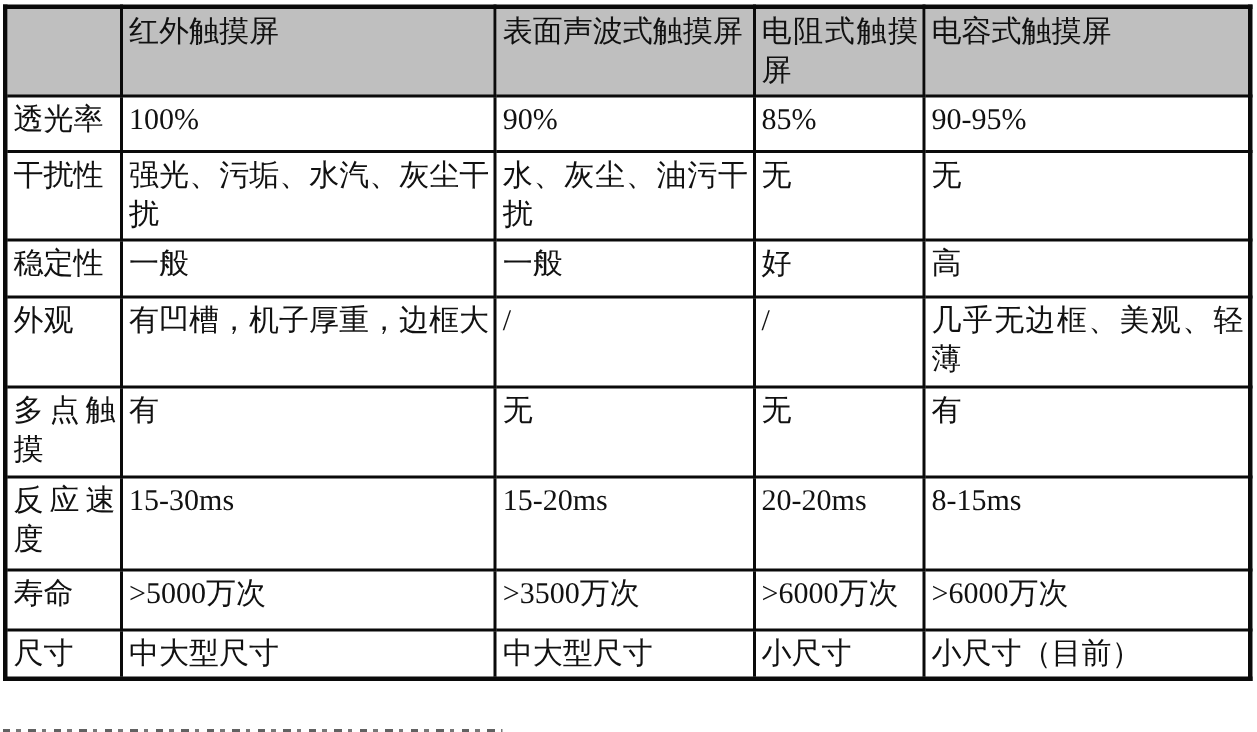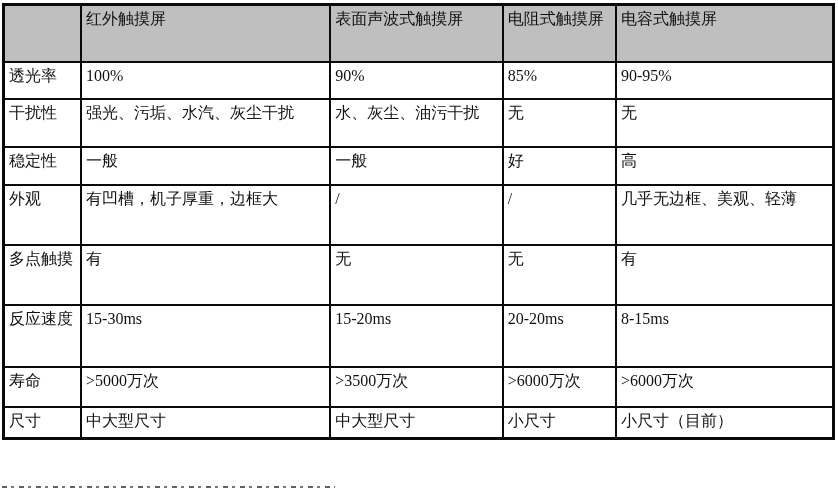--- a/index.html
+++ b/index.html
@@ -23,21 +23,21 @@
     width: 833px;
     margin: 3px 0 0 2px;
     border: 3px solid #0a0a0a;
   }
   table.compare th,
   table.compare td {
     border: 2px solid #0a0a0a;
     vertical-align: top;
     text-align: justify;
     padding: 2px 3px 2px 4px;
-    font-size: 16px;
+    font-size: 20px;
     line-height: 1.32;
     font-weight: normal;
     overflow: hidden;
     word-break: break-all;
     font-family: Liberation Serif, serif;
   }
   table.compare thead th {
     background: #bfbfbf;
   }
   col.c-label  { width: 76px;  }

